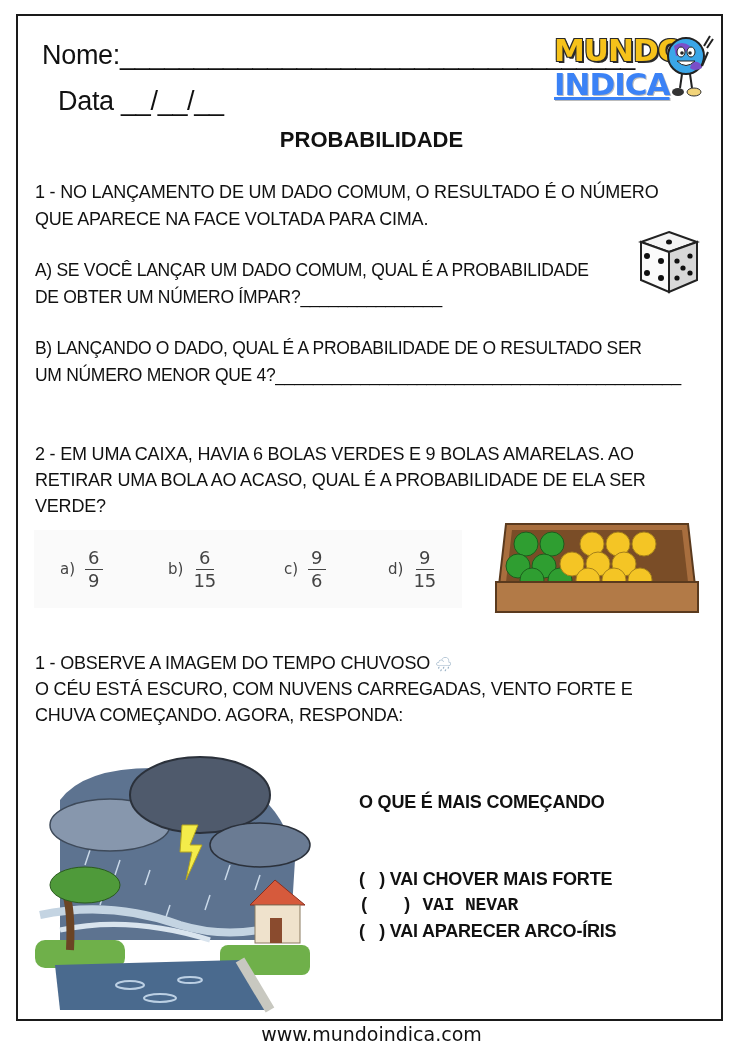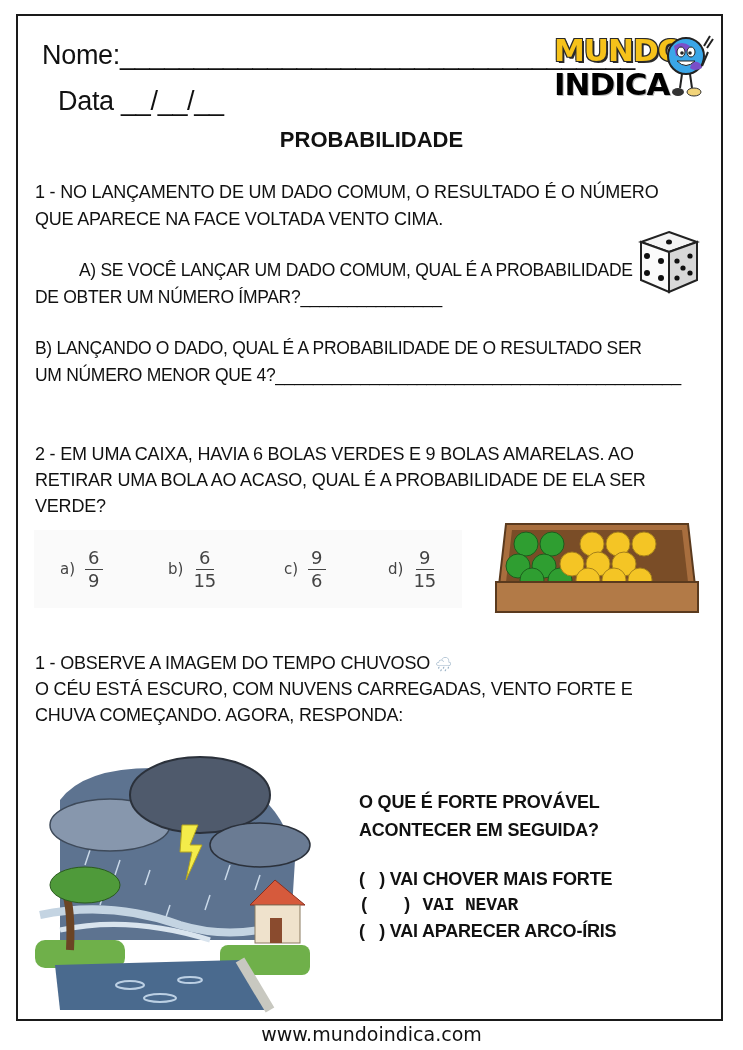--- a/index.html
+++ b/index.html
@@ -10,22 +10,22 @@
   .abs { position:absolute; white-space:nowrap; }
   .hdr { font-size:27px; font-weight:normal; letter-spacing:-0.3px; color:#111; }
   .title { font-size:22px; font-weight:bold; left:0; width:743px; text-align:center; top:127px; }
   .bold { font-weight:normal; font-size:18px; letter-spacing:-0.2px; line-height:29px; }
   .reg { font-size:17.5px; line-height:28px; letter-spacing:-0.3px; }
   .logo { position:absolute; left:552px; top:32px; width:162px; height:70px; }
   .logo .w1 { position:absolute; left:2px; top:0; font-family:"DejaVu Sans", sans-serif; font-weight:bold;
               font-size:31px; color:#f6c21a; letter-spacing:-1px;
               text-shadow: 2px 2px 0 #2a2a2a, -1px -1px 0 #2a2a2a, 1px -1px 0 #2a2a2a, -1px 1px 0 #2a2a2a; }
   .logo .w2 { position:absolute; left:2px; top:34px; font-family:"DejaVu Sans", sans-serif; font-weight:bold;
-              font-size:31px; color:#000000; letter-spacing:-1px;
-              text-shadow: 1px 1px 0 #bbb; }
+              font-size:31px; color:#3b82f6; letter-spacing:-1px;
+              text-shadow: 1px 1px 0 #bbb; text-decoration: underline; }
   .fracs { position:absolute; left:34px; top:530px; width:428px; height:78px; background:#fafafa; }
   .fopt { position:absolute; top:0; height:78px; display:flex; align-items:center; gap:10px;
           font-family:"DejaVu Sans", sans-serif; color:#444; font-size:15px; }
   .frac { display:inline-flex; flex-direction:column; align-items:center; font-size:18px; line-height:22px; color:#444; }
   .frac .num { padding:0 3px; border-bottom:1.5px solid #444; }
   .q3opts { position:absolute; left:359px; top:866px; font-weight:bold; font-size:18px; line-height:26px; letter-spacing:-0.2px; }
   .q3q { position:absolute; left:359px; top:788px; font-weight:bold; font-size:18px; line-height:28px; letter-spacing:-0.2px; }
   .footer { position:absolute; top:1023px; left:0; width:743px; text-align:center;
             font-family:"DejaVu Sans", sans-serif; font-size:19px; color:#111; }
 </style>
@@ -53,23 +53,23 @@
     <path d="M38 34 L44 20" stroke="#222" stroke-width="2"></path>
     <path d="M18 42 L16 56 M26 42 L28 56" stroke="#222" stroke-width="2"></path>
     <ellipse cx="14" cy="60" rx="6" ry="4" fill="#333"></ellipse>
     <ellipse cx="30" cy="60" rx="7" ry="4" fill="#f2d47a" stroke="#333"></ellipse>
   </svg>
 </div>
 
 <div class="abs title">PROBABILIDADE</div>
 
 <div class="abs bold" style="left:35px;top:178px;">1 - NO LANÇAMENTO DE UM DADO COMUM, O RESULTADO É O NÚMERO</div>
-<div class="abs bold" style="left:35px;top:205px;">QUE APARECE NA FACE VOLTADA VENTO CIMA.</div>
-
-<div class="abs reg" style="left:35px;top:256px;margin-left:44px;">A) SE VOCÊ LANÇAR UM DADO COMUM, QUAL É A PROBABILIDADE</div>
+<div class="abs bold" style="left:35px;top:205px;">QUE APARECE NA FACE VOLTADA PARA CIMA.</div>
+
+<div class="abs reg" style="left:35px;top:256px;">A) SE VOCÊ LANÇAR UM DADO COMUM, QUAL É A PROBABILIDADE</div>
 <div class="abs reg" style="left:35px;top:283px;">DE OBTER UM NÚMERO ÍMPAR?_______________</div>
 
 <svg class="abs" style="left:633px;top:226px;" width="72" height="72" viewBox="0 0 72 72">
   <polygon points="36,6 64,16 36,26 8,16" fill="#f4f4f4" stroke="#222" stroke-width="2"></polygon>
   <polygon points="8,16 36,26 36,66 8,54" fill="#fbfbfb" stroke="#222" stroke-width="2"></polygon>
   <polygon points="36,26 64,16 64,54 36,66" fill="#d8d8d8" stroke="#222" stroke-width="2"></polygon>
   <ellipse cx="36" cy="16" rx="3" ry="2.5" fill="#111"></ellipse>
   <circle cx="14" cy="30" r="3" fill="#111"></circle>
     <circle cx="28" cy="35" r="3" fill="#111"></circle>
   <circle cx="14" cy="47" r="3" fill="#111"></circle>
@@ -179,22 +179,21 @@
   <path d="M25 225 L210 220 L240 270 L30 270 Z" fill="#4a6a8e"></path>
   <g stroke="#bcd0e4" stroke-width="2" fill="none">
     <ellipse cx="100" cy="245" rx="14" ry="4"></ellipse>
       <ellipse cx="160" cy="240" rx="12" ry="3"></ellipse>
     <ellipse cx="130" cy="258" rx="16" ry="4"></ellipse>
   </g>
   <path d="M210 220 L240 270" stroke="#c8c8c0" stroke-width="10"></path>
 </svg>
 
 <div class="q3q">
-  <div>O QUE É FORTE PROVÁVEL</div>
-  <div>ACONTECER EM SEGUIDA?</div>
+  <div>O QUE É MAIS COMEÇANDO</div>
 </div>
 
 <div class="q3opts">
   <div style="white-space:pre;">(   ) VAI CHOVER MAIS FORTE</div>
   <div style="white-space:pre;font-family:Liberation Mono, monospace;">(   ) VAI NEVAR</div>
   <div style="white-space:pre;">(   ) VAI APARECER ARCO-ÍRIS</div>
 </div>
 
 <div class="footer">www.mundoindica.com</div>
 

